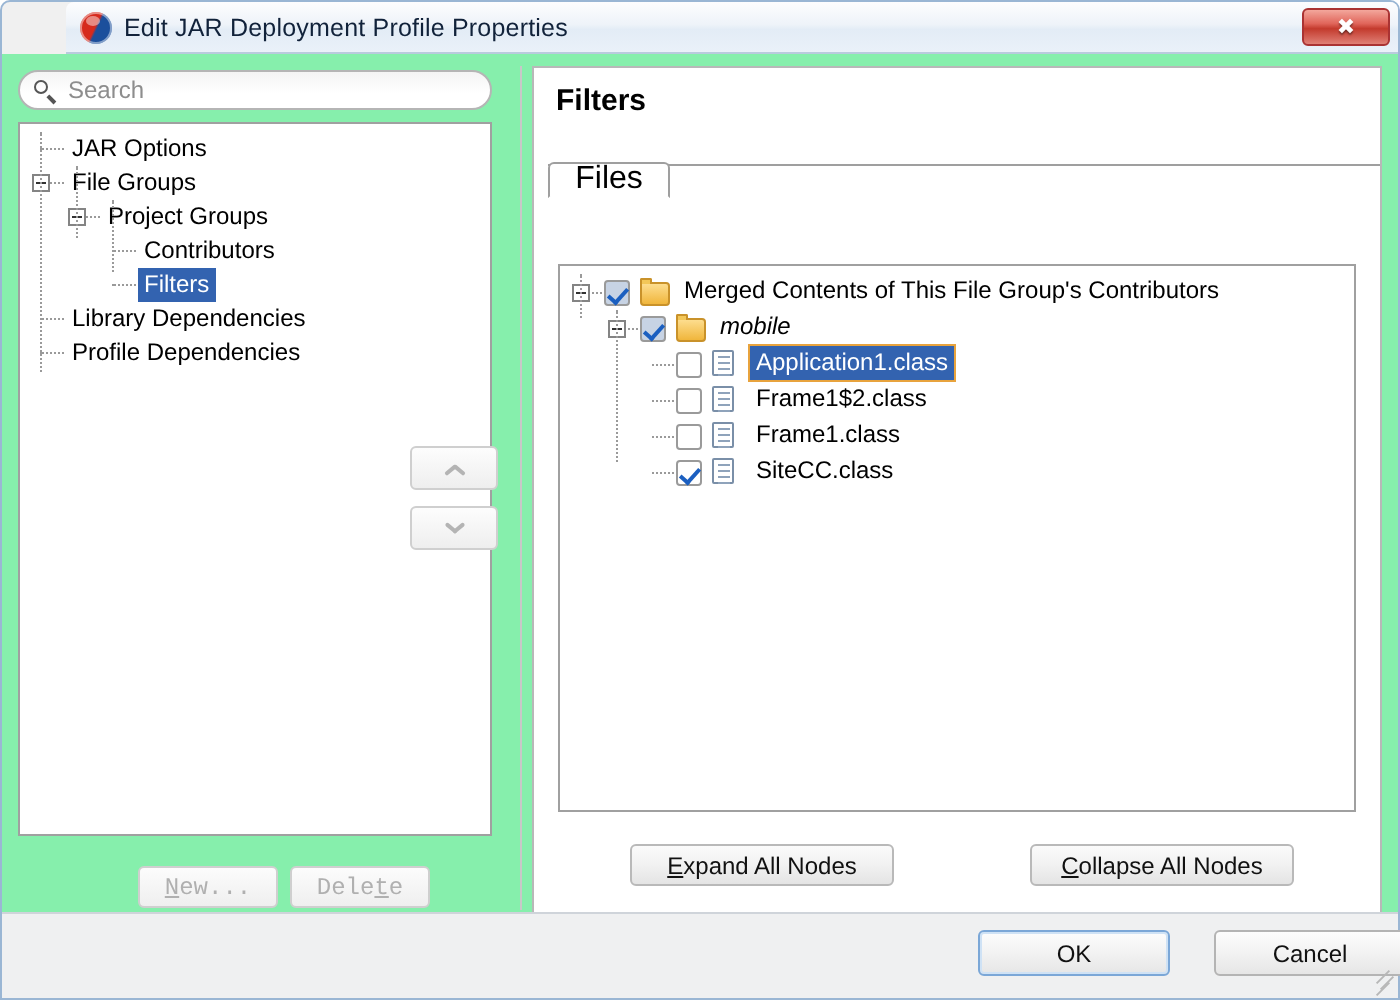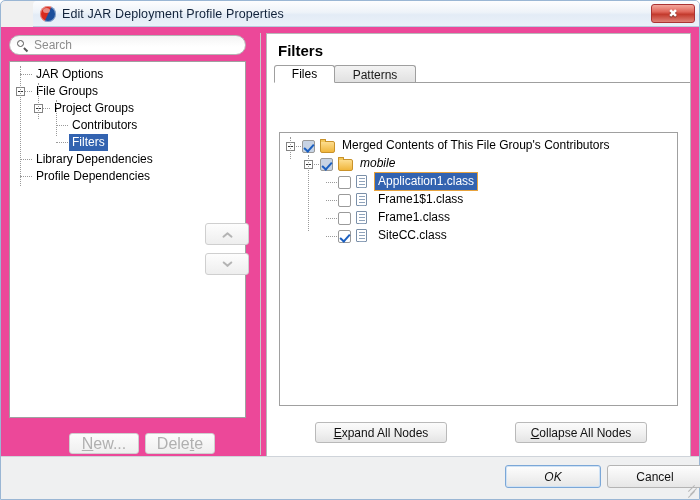--- a/index.html
+++ b/index.html
@@ -47,21 +47,21 @@
     background:linear-gradient(to bottom,#f3a79c 0%,#e0655a 40%,#c33a2d 55%,#e08076 100%);
     color:#fff;font-size:11px;font-weight:bold;
     display:flex;align-items:center;justify-content:center;
     text-shadow:0 1px 1px rgba(0,0,0,.45);
     cursor:pointer;
   }
 
   
   #content{
     position:absolute;left:0;top:26px;right:0;bottom:0;
-    background:#ec4899;
+    background:#86efac;
   }
 
   
   #left-pane{
     position:absolute;left:8px;top:8px;width:245px;bottom:45px;
   }
   #search-wrap{
     position:relative;height:20px;width:237px;
     box-sizing:border-box;
     border:1px solid #b5b5b5;border-radius:10px;
@@ -131,21 +131,21 @@
   .chev.up:after{right:0;top:3px;transform:rotate(40deg);}
   .chev.down:before{left:0;top:2px;transform:rotate(40deg);}
   .chev.down:after{right:0;top:2px;transform:rotate(-40deg);}
 
   
   .sm-btn{
     position:absolute;bottom:0;width:70px;height:21px;
     box-sizing:border-box;
     border:1px solid #cfcfcf;border-radius:3px;
     background:linear-gradient(to bottom,#fcfcfc,#efefef);
-    font-family:Liberation Sans, sans-serif;font-size:16px;color:#b0b0b0;
+    font-family:Liberation Mono, monospace;font-size:12px;color:#b0b0b0;
     display:flex;align-items:center;justify-content:center;
   }
   .sm-btn u{text-decoration:underline;}
 
   
   #divider{
     position:absolute;left:259px;top:6px;bottom:44px;width:1px;background:#c8c8c8;
   }
 
   
@@ -155,24 +155,24 @@
     background:#fff;border:1px solid #b8b8b8;
   }
   #panel-title{
     position:absolute;left:11px;top:8px;
     font-size:15px;font-weight:bold;color:#000;
   }
   #tabs{
     position:absolute;left:7px;top:31px;right:0;height:18px;
   }
   .tab{
-    position:absolute;top:0;height:18px;box-sizing:border-box;
+    position:absolute;top:16px;height:18px;box-sizing:border-box;
     border:1px solid #9f9f9f;border-bottom:none;
     border-radius:3px 3px 0 0;
-    font-size:12px;color:#1a1a1a;
+    font-size:16px;color:#1a1a1a;
     display:flex;align-items:center;justify-content:center;
     background:linear-gradient(to bottom,#f3f3f3,#e0e0e0);
   }
   .tab.active{
     background:#fff;border-bottom:1px solid #fff;z-index:3;color:#000;
   }
   #tab-underline{
     position:absolute;left:7px;top:48px;right:0;height:1px;background:#9f9f9f;
   }
   #desc{
@@ -326,21 +326,20 @@
     </div>
 
     <div id="divider"></div>
 
     <div id="right-pane">
 
       <div id="panel-title">Filters</div>
 
       <div id="tabs">
           <div class="tab active" style="left: 0px; width: 61px;">Files</div>
-          <div class="tab" style="left: 60px; width: 82px;">Patterns</div>
         </div>
       <div id="tab-underline"></div>
 
 
       <div id="filelist">
           <div class="fnode" style="position: absolute; left: 0px; right: 0px; top: 4px;">
             <div class="dots-h" style="left: 10px; top: 9px; width: 11px;"></div>
             <div class="expander" style="left: 6px; top: 5px;"></div>
             <div class="cbx shaded" style="left: 22px; top: 3px;"></div>
             <div class="folder" style="left: 40px; top: 4px;"></div>
@@ -356,21 +355,21 @@
           <div class="fnode" style="position: absolute; left: 0px; right: 0px; top: 40px;">
             <div class="dots-h" style="left: 46px; top: 9px; width: 11px;"></div>
             <div class="cbx unchecked" style="left: 58px; top: 3px;"></div>
             <div class="fileicon" style="left: 76px; top: 2px;"></div>
             <span class="fname sel" style="position: absolute; left: 95px;">Application1.class</span>
           </div>
           <div class="fnode" style="position: absolute; left: 0px; right: 0px; top: 58px;">
             <div class="dots-h" style="left: 46px; top: 9px; width: 11px;"></div>
             <div class="cbx unchecked" style="left: 58px; top: 3px;"></div>
             <div class="fileicon" style="left: 76px; top: 2px;"></div>
-            <span class="fname" style="position: absolute; left: 95px;">Frame1$1.class</span>
+            <span class="fname" style="position: absolute; left: 95px;">Frame1$2.class</span>
           </div>
           <div class="fnode" style="position: absolute; left: 0px; right: 0px; top: 76px;">
             <div class="dots-h" style="left: 46px; top: 9px; width: 11px;"></div>
             <div class="cbx unchecked" style="left: 58px; top: 3px;"></div>
             <div class="fileicon" style="left: 76px; top: 2px;"></div>
             <span class="fname" style="position: absolute; left: 95px;">Frame1.class</span>
           </div>
           <div class="fnode" style="position: absolute; left: 0px; right: 0px; top: 94px;">
             <div class="dots-h" style="left: 46px; top: 9px; width: 11px;"></div>
             <div class="cbx checked" style="left: 58px; top: 3px;"></div>
@@ -383,21 +382,21 @@
 
       <div class="wide-btn" style="left:48px;">
         <span><u>E</u>xpand All Nodes</span>
       </div>
       <div class="wide-btn" style="left:248px;">
         <span><u>C</u>ollapse All Nodes</span>
       </div>
     </div>
 
     <div id="footer">
-      <div class="fbtn default" style="left:504px;font-style:italic;">
+      <div class="fbtn default" style="left:488px;">
         <span>OK</span>
       </div>
       <div class="fbtn" style="left:606px;">
         <span>Cancel</span>
       </div>
       <div id="grip">
         <i style="left:2px;top:9px;"></i>
           <i style="left:4px;top:6px;"></i>
           <i style="left:2px;top:3px;"></i>
       </div>

